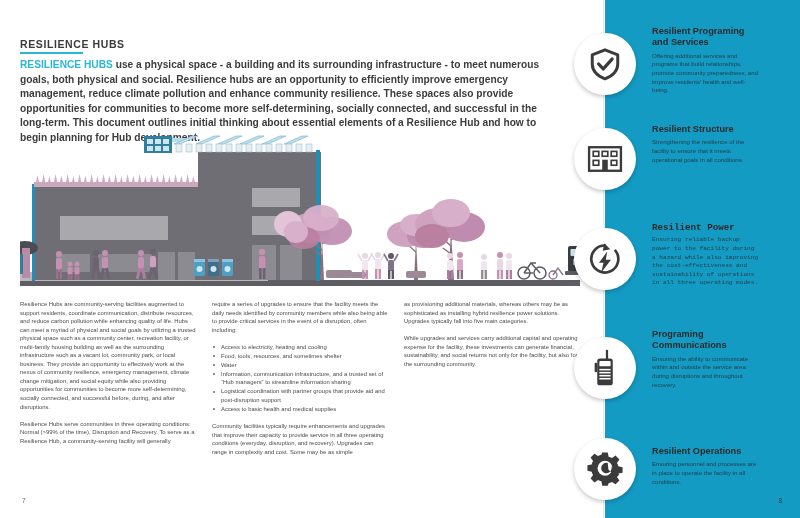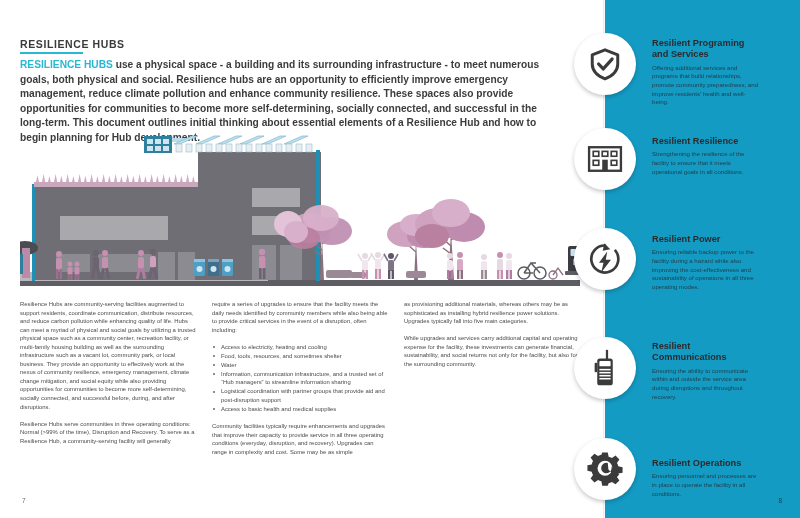--- a/index.html
+++ b/index.html
@@ -53,21 +53,21 @@
   .pagenum.right{right:18px;top:497px;color:#16414f;}
   
   .sb-item{position:absolute;}
   .sb-icon{
     position:absolute;width:62px;height:62px;border-radius:50%;
     background:#ffffff;box-shadow:0 2px 4px rgba(0,0,0,.22);
     display:flex;align-items:center;justify-content:center;
   }
   .sb-text{position:absolute;left:78px;width:108px;}
   .sb-title{
-    font-size:9.2px;font-weight:bold;color:#2b2b2b;line-height:11.4px;margin:16px 0 3px 0;
+    font-size:9.2px;font-weight:bold;color:#2b2b2b;line-height:11.4px;margin:4px 0 3px 0;
   }
   .sb-desc{
     font-size:6.1px;line-height:8.6px;color:#20414d;margin:0;
   }
   .icon-svg{display:block;}
 </style>
 </head>
 <body>
 
 <div class="page">
@@ -430,54 +430,54 @@
         <rect x="3" y="4" width="46" height="34" fill="none" stroke="#3b3b3b" stroke-width="3.4"></rect>
         <rect x="9" y="10" width="8" height="7" fill="none" stroke="#3b3b3b" stroke-width="2.4"></rect>
         <rect x="22" y="10" width="8" height="7" fill="none" stroke="#3b3b3b" stroke-width="2.4"></rect>
         <rect x="35" y="10" width="8" height="7" fill="none" stroke="#3b3b3b" stroke-width="2.4"></rect>
         <rect x="9" y="23" width="8" height="7" fill="none" stroke="#3b3b3b" stroke-width="2.4"></rect>
         <rect x="35" y="23" width="8" height="7" fill="none" stroke="#3b3b3b" stroke-width="2.4"></rect>
         <rect x="22" y="22" width="8" height="16" fill="#3b3b3b"></rect>
       </svg>
     </div>
     <div class="sb-text" style="top:0;">
-      <p class="sb-title">Resilient Resilience</p>
+      <p class="sb-title">Resilient Structure</p>
       <p class="sb-desc">Strengthening the resilience of the facility to ensure that it meets operational goals in all conditions.</p>
     </div>
   </div>
 
   <div class="sb-item" style="left:574px;top:218px;width:226px;">
     <div class="sb-icon" style="left:0;top:10px;">
       <svg class="icon-svg" width="36" height="36" viewBox="0 0 48 48">
         <path d="M24 6 A18 18 0 1 0 38 13" fill="none" stroke="#3b3b3b" stroke-width="3.6" stroke-linecap="round"></path>
         <polygon points="23,3 31,11 21,13" fill="#3b3b3b"></polygon>
         <polygon points="27,14 16,29 22,29 19,42 32,25 25,25" fill="#3b3b3b"></polygon>
       </svg>
     </div>
-    <div class="sb-text" style="top:0;">
+    <div class="sb-text" style="top:0;font-family:Liberation Mono, monospace;">
       <p class="sb-title">Resilient Power</p>
       <p class="sb-desc">Ensuring reliable backup power to the facility during a hazard while also improving the cost-effectiveness and sustainability of operations in all three operating modes.</p>
     </div>
   </div>
 
   <div class="sb-item" style="left:574px;top:325px;width:226px;">
     <div class="sb-icon" style="left:0;top:12px;">
       <svg class="icon-svg" width="26" height="38" viewBox="0 0 30 44">
         <rect x="16" y="1" width="2.6" height="12" fill="#3b3b3b"></rect>
         <rect x="6" y="11" width="18" height="31" rx="3" fill="#3b3b3b"></rect>
         <rect x="8.5" y="14" width="13" height="6" rx="1" fill="#ffffff"></rect>
         <rect x="8.5" y="23" width="13" height="1.8" fill="#ffffff"></rect>
         <rect x="8.5" y="26.5" width="13" height="1.8" fill="#ffffff"></rect>
         <rect x="8.5" y="30" width="13" height="1.8" fill="#ffffff"></rect>
         <rect x="8.5" y="33.5" width="13" height="1.8" fill="#ffffff"></rect>
         <rect x="3" y="16" width="3" height="11" rx="1.2" fill="#3b3b3b"></rect>
       </svg>
     </div>
     <div class="sb-text" style="top:0;">
-      <p class="sb-title">Resilient Communications</p>
+      <p class="sb-title">Programing Communications</p>
       <p class="sb-desc">Ensuring the ability to communicate within and outside the service area during disruptions and throughout recovery.</p>
     </div>
   </div>
 
   <div class="sb-item" style="left:574px;top:430px;width:226px;">
     <div class="sb-icon" style="left:0;top:8px;">
       <svg class="icon-svg" width="38" height="38" viewBox="0 0 48 48">
         <path d="M20.5 3 h7 l1.1 5.4 a15.6 15.6 0 0 1 4.2 1.7 l4.5-3.1 l4.9 4.9 l-3.1 4.5 a15.6 15.6 0 0 1 1.7 4.2 l5.4 1.1 v7 l-5.4 1.1 a15.6 15.6 0 0 1 -1.7 4.2 l3.1 4.5 l-4.9 4.9 l-4.5-3.1 a15.6 15.6 0 0 1 -4.2 1.7 L27.5 45 h-7 l-1.1-5.4 a15.6 15.6 0 0 1 -4.2-1.7 l-4.5 3.1 l-4.9-4.9 l3.1-4.5 a15.6 15.6 0 0 1 -1.7-4.2 L1.8 26.3 v-7 l5.4-1.1 a15.6 15.6 0 0 1 1.7-4.2 L5.8 9.5 l4.9-4.9 l4.5 3.1 a15.6 15.6 0 0 1 4.2-1.7 Z" fill="#3b3b3b"></path>
         <circle cx="24" cy="23" r="9.4" fill="#ffffff"></circle>
         <path d="M27.5 16.5 a6.6 6.6 0 1 0 4.6 4.6 L42 31 l-3.6 3.6 L28.3 24.5" fill="#3b3b3b"></path>

